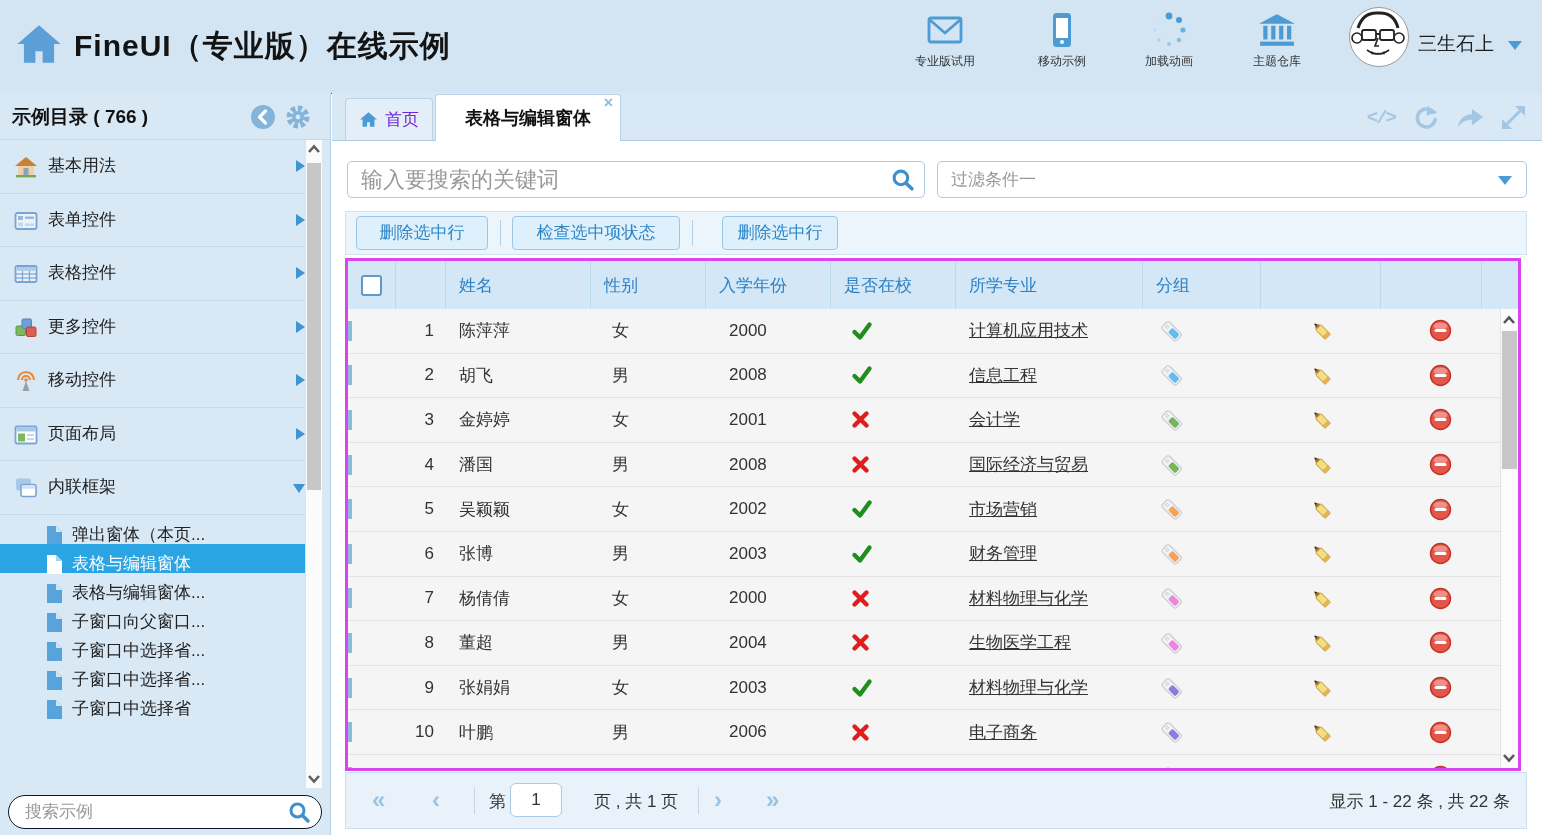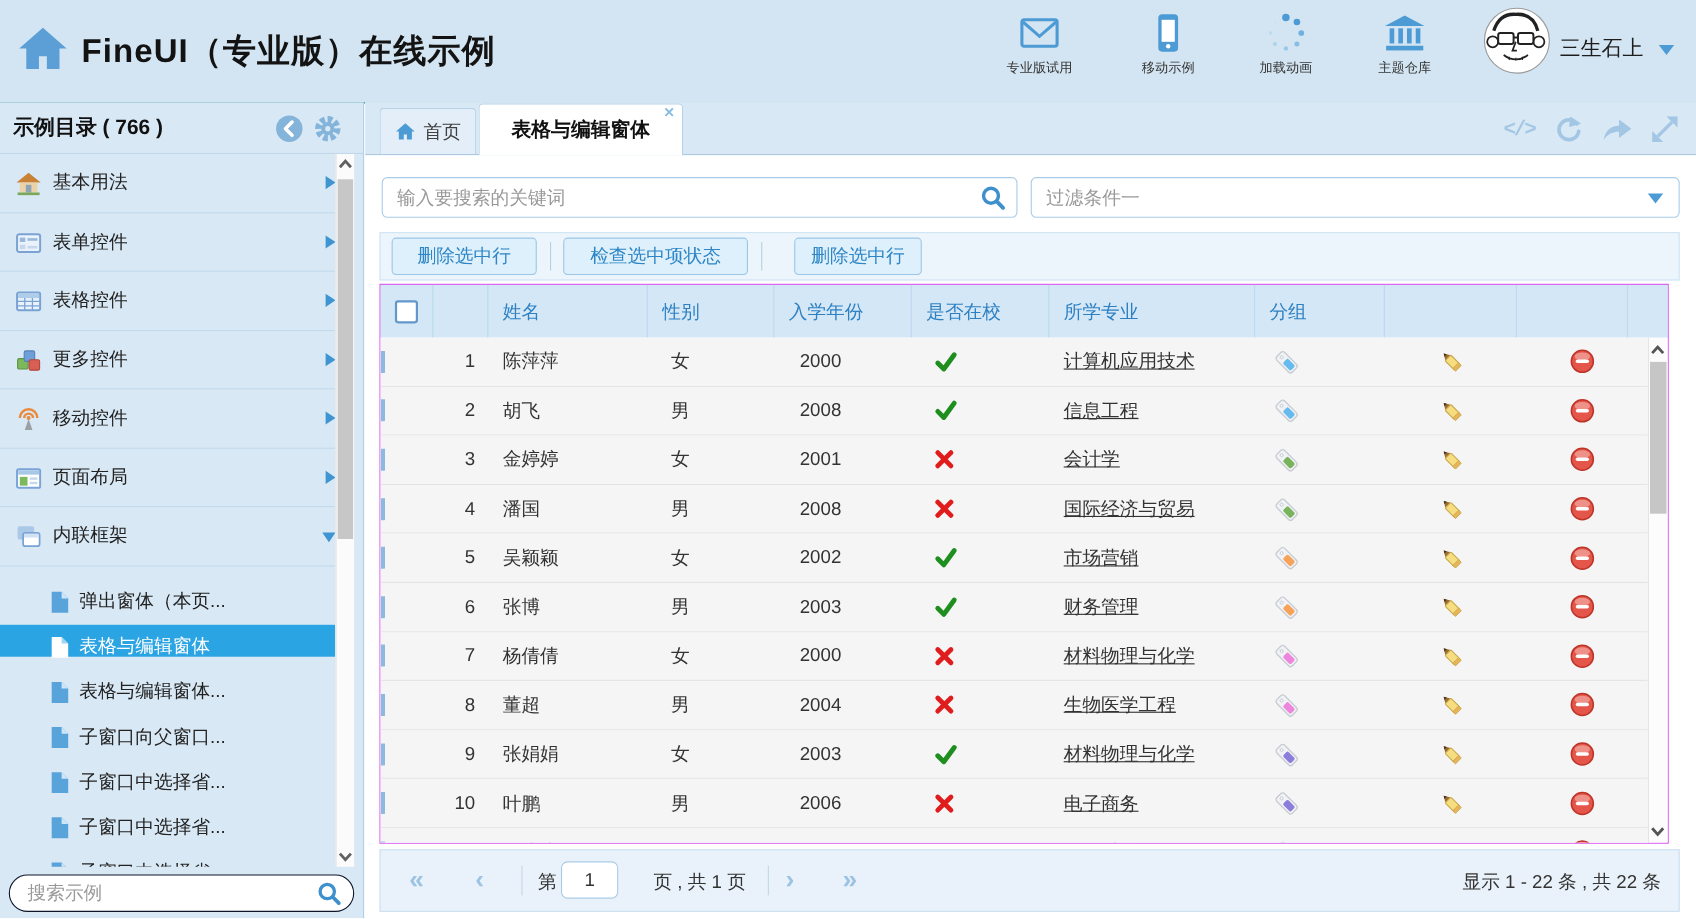--- a/index.html
+++ b/index.html
@@ -24,68 +24,68 @@
             font-size:19px;font-weight:bold;color:#111;border-bottom:1px solid #c0d8ea;}
   .sb-back{position:absolute;left:250px;top:11px;cursor:pointer;}
   .sb-gear{position:absolute;left:285px;top:11px;cursor:pointer;}
   .sb-list{position:absolute;left:0;top:47px;width:305px;height:648px;overflow:hidden;}
   .sb-item{position:relative;height:53.5px;border-bottom:1px solid #c3daed;box-sizing:border-box;cursor:pointer;}
   .sb-item .sico{position:absolute;left:14px;top:15px;}
   .sb-item .slabel{position:absolute;left:48px;top:0;line-height:52px;font-size:17px;color:#222;}
   .arr-r{position:absolute;left:296px;top:20px;width:0;height:0;border-top:6px solid transparent;border-bottom:6px solid transparent;border-left:9px solid #3f94d2;}
   .arr-d{position:absolute;left:293px;top:23px;width:0;height:0;border-left:6px solid transparent;border-right:6px solid transparent;border-top:9px solid #3f94d2;}
   .sb-sub-wrap{height:274px;overflow:hidden;}
-  .sb-sub{position:relative;height:29px;cursor:pointer;margin-top:12px;}
+  .sb-sub{position:relative;height:29px;cursor:pointer;}
   .sb-sub .fico{position:absolute;left:45px;top:10px;}
   .sb-sub .sblabel{position:absolute;left:72px;top:0;line-height:40px;font-size:17px;color:#222;white-space:nowrap;}
   .sb-sub.sel{background:#2aa4e3;}
   .sb-sub.sel .sblabel{color:#fff;}
   .sb-sub .fico path.pg{fill:#58a3da;}
   .sb-sub.sel .fico path.pg{fill:#ffffff;}
   .sb-scroll{position:absolute;left:305px;top:47px;width:17px;height:648px;background:#fbfbfb;border-left:1px solid #e2e2e2;box-sizing:border-box;}
   .scroll-arrow{position:absolute;left:0;width:16px;height:18px;display:flex;align-items:center;justify-content:center;cursor:pointer;}
   .sb-thumb{position:absolute;left:1px;top:23px;width:14px;height:327px;background:#c7c7c7;cursor:pointer;}
   .sb-footer{position:absolute;left:0;top:695px;width:330px;height:47px;}
   .sb-search{position:absolute;left:8px;top:7px;width:314px;height:34px;box-sizing:border-box;border:1px solid #0f172a;border-radius:17px;
              background:#fff;padding:0 40px 0 16px;font-size:17px;color:#444;font-family:"Liberation Sans",sans-serif;}
   .sb-search::placeholder{color:#999;}
   .sb-search-ico{position:absolute;left:288px;top:13px;cursor:pointer;}
 
   
   .main{position:absolute;left:332px;top:93px;width:1210px;height:742px;background:#fff;}
   .tabbar{position:absolute;left:0;top:0;width:1210px;height:48px;background:#d8e8f5;border-bottom:1px solid #abc9e2;box-sizing:border-box;}
   .tab-home{position:absolute;left:13px;bottom:0;width:88px;height:42px;background:#e3eef8;border:1px solid #b7d2e8;border-bottom:none;
             border-radius:4px 4px 0 0;box-sizing:border-box;display:flex;align-items:center;justify-content:center;gap:7px;
-            font-size:17px;color:#404040;cursor:pointer;}
+            font-size:17px;color:#6d28d9;cursor:pointer;}
   .tab-active{position:absolute;left:103px;bottom:-1px;width:186px;height:47px;background:#fff;border:1px solid #b7d2e8;border-bottom:none;
               border-radius:4px 4px 0 0;box-sizing:border-box;display:flex;align-items:center;justify-content:center;
               font-size:18px;font-weight:bold;color:#111;cursor:pointer;z-index:2;}
   .tab-close{position:absolute;right:7px;top:0px;font-size:16px;font-weight:bold;color:#87bde3;cursor:pointer;line-height:16px;}
   .tab-tools{position:absolute;right:16px;top:11px;display:flex;gap:17px;align-items:center;}
   .ttool{cursor:pointer;}
   .code-ico{font-family:"Liberation Mono",monospace;font-size:19px;font-weight:bold;color:#a3c6e4;letter-spacing:-2px;}
 
   
   .kw-wrap{position:absolute;left:15px;top:68px;width:578px;height:37px;}
   .kw-input{width:100%;height:100%;box-sizing:border-box;border:1px solid #a9cbe8;border-radius:5px;background:#fff;
-            padding:0 56px 0 13px;font-size:17px;color:#444;font-family:"Liberation Sans",sans-serif;}
+            padding:0 56px 0 13px;font-size:22px;color:#444;font-family:"Liberation Sans",sans-serif;}
   .kw-input::placeholder{color:#999;}
   .kw-ico{position:absolute;right:10px;top:7px;cursor:pointer;}
   .filter{position:absolute;left:605px;top:68px;width:590px;height:37px;box-sizing:border-box;border:1px solid #a9cbe8;border-radius:5px;
           background:#fff;font-size:17px;color:#999;line-height:35px;padding-left:13px;cursor:pointer;}
   .filter-caret{position:absolute;right:14px;top:14px;width:0;height:0;border-left:7px solid transparent;border-right:7px solid transparent;border-top:9px solid #4d9bd4;}
 
   
   .toolbar{position:absolute;left:13px;top:118px;width:1182px;height:44px;background:#edf5fc;border:1px solid #cfe3f2;box-sizing:border-box;}
   .btn{position:absolute;top:4px;height:34px;line-height:32px;box-sizing:border-box;background:#def0fb;border:1px solid #9cc6e6;border-radius:4px;
        color:#2e86c6;font-size:17px;text-align:center;cursor:pointer;}
   .tb-div{position:absolute;top:8px;width:1px;height:26px;background:#b6cfe2;}
 
   
-  .grid{position:absolute;left:13px;top:165px;width:1170px;height:507px;border:1px solid #d946ef;box-sizing:content-box;}
+  .grid{position:absolute;left:13px;top:165px;width:1170px;height:507px;border:3px solid #d946ef;box-sizing:content-box;}
   .ghead{display:grid;grid-template-columns:48px 50px 145px 115px 125px 125px 187px 118px 120px 101px 18px;height:48px;background:#d3e7f6;}
   .th{border-right:1px solid #bdd9ee;box-sizing:border-box;display:flex;align-items:center;font-size:17px;color:#2e80c2;padding-left:13px;}
   .th.noline{border-right:none;}
   .gbody{position:relative;width:1152px;height:459px;overflow:hidden;background:#fff;}
   .trow{display:grid;grid-template-columns:48px 50px 145px 115px 125px 125px 187px 118px 120px 119px;height:44.6px;
         background:#f5f5f5;border-bottom:1px solid #e3e3e3;box-sizing:border-box;align-items:center;font-size:17px;color:#333;}
   .td{overflow:hidden;white-space:nowrap;}
   .c-num{text-align:right;padding-right:12px;}
   .c-name{padding-left:13px;}
   .c-gender{padding-left:21px;}

